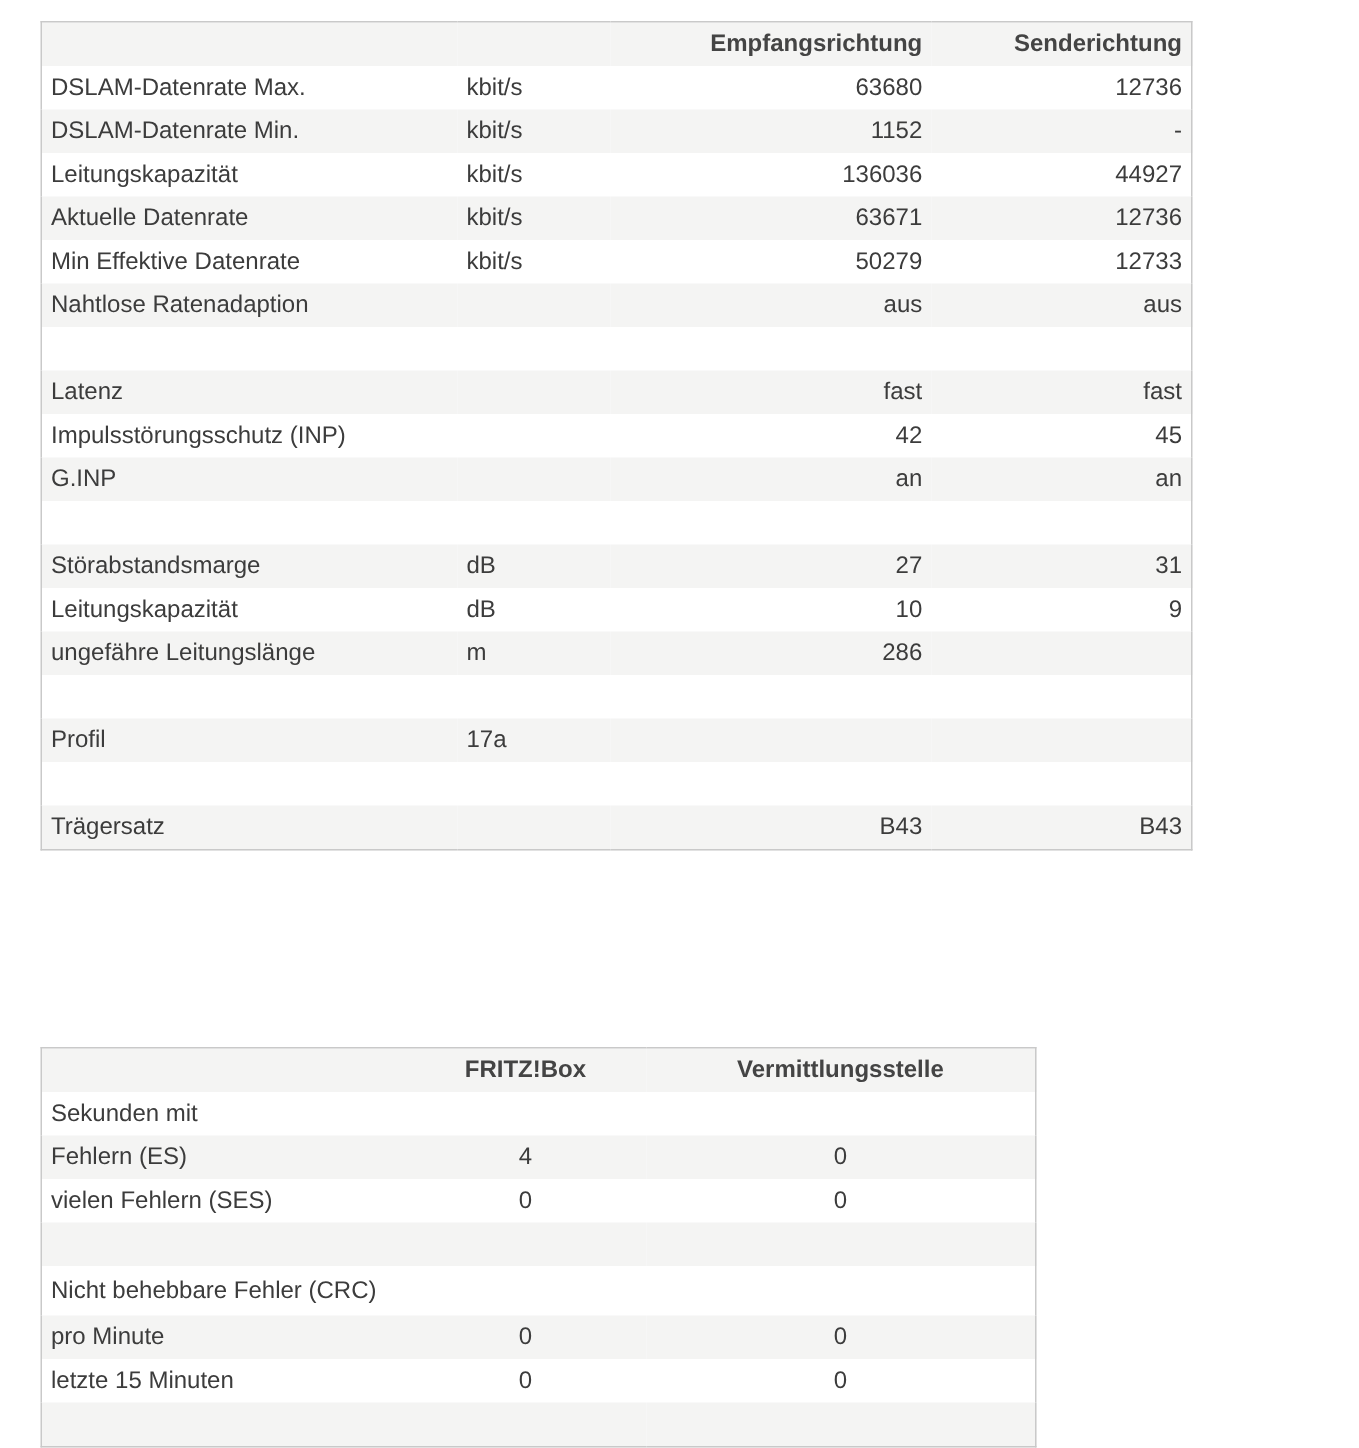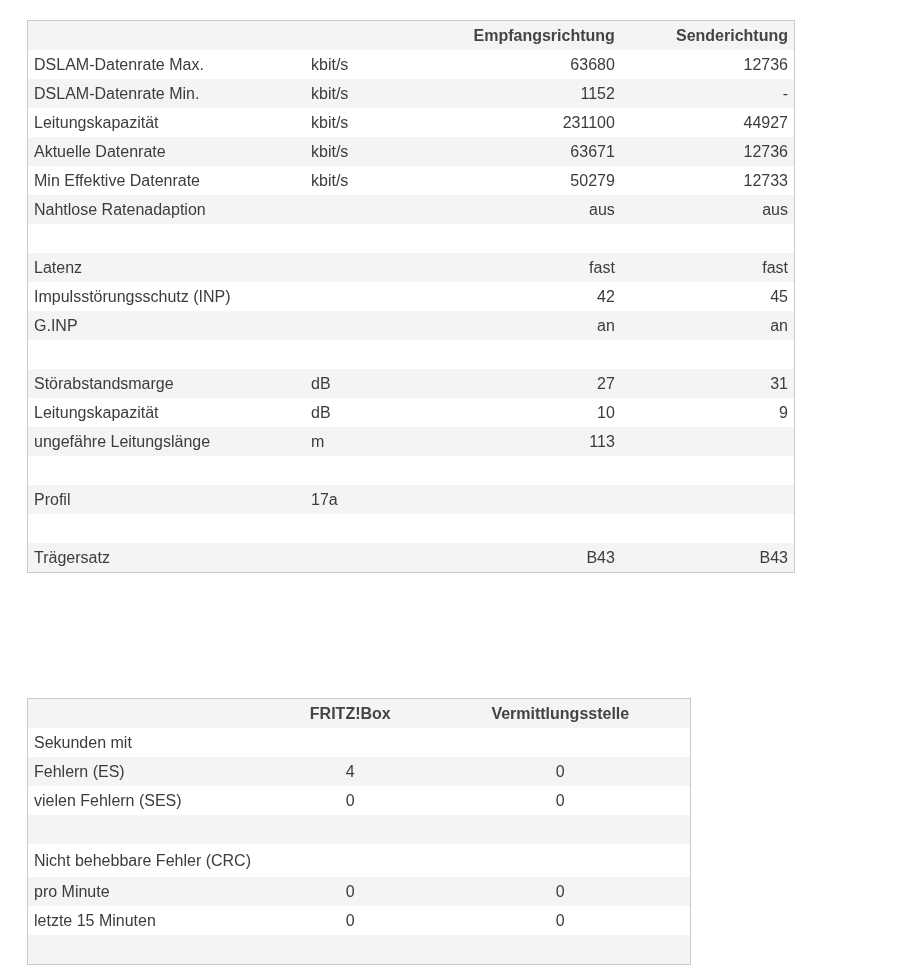--- a/index.html
+++ b/index.html
@@ -1,21 +1,21 @@
 <!DOCTYPE html>
 <html><head>
 <meta charset="utf-8">
 <style>
   body { margin:0; background:#fff; font-family:"Liberation Sans", sans-serif; color:#3c3c3c; width:906px; height:965px; overflow:hidden; position:relative; }
   table { border-collapse:collapse; position:absolute; left:27px; border:1px solid #c9c9c9; font-size:16px; }
   td, th { height:29px; padding:0 6px; white-space:nowrap; }
   th { font-weight:bold; color:#444; }
   tr:nth-child(odd) { background:#f4f4f3; }
   tr:nth-child(even) { background:#ffffff; }
-  #t1 { top:20px; width:768px; }
+  #t1 { top:14px; width:768px; }
   #t1 td.c0 { width:265px; }
   #t1 td.c1 { width:90px; }
   #t1 .r { text-align:right; }
   #t2 { top:698px; width:664px; }
   #t2 td.c0 { width:230px; }
   #t2 .c { text-align:center; }
   #t2 td.wrap { white-space:normal; line-height:25px; padding-top:2px; padding-bottom:2px; }
 </style>
 </head>
 <body>
@@ -36,21 +36,21 @@
       </tr>
       <tr>
         <td class="c0">DSLAM-Datenrate Min.</td>
         <td class="c1">kbit/s</td>
         <td class="r">1152</td>
         <td class="r">-</td>
       </tr>
       <tr>
         <td class="c0">Leitungskapazität</td>
         <td class="c1">kbit/s</td>
-        <td class="r">231100</td>
+        <td class="r">136036</td>
         <td class="r">44927</td>
       </tr>
       <tr>
         <td class="c0">Aktuelle Datenrate</td>
         <td class="c1">kbit/s</td>
         <td class="r">63671</td>
         <td class="r">12736</td>
       </tr>
       <tr>
         <td class="c0">Min Effektive Datenrate</td>
@@ -102,21 +102,21 @@
       </tr>
       <tr>
         <td class="c0">Leitungskapazität</td>
         <td class="c1">dB</td>
         <td class="r">10</td>
         <td class="r">9</td>
       </tr>
       <tr>
         <td class="c0">ungefähre Leitungslänge</td>
         <td class="c1">m</td>
-        <td class="r">113</td>
+        <td class="r">286</td>
         <td class="r"></td>
       </tr>
       <tr>
         <td class="c0"></td>
         <td class="c1"></td>
         <td class="r"></td>
         <td class="r"></td>
       </tr>
       <tr>
         <td class="c0">Profil</td>

